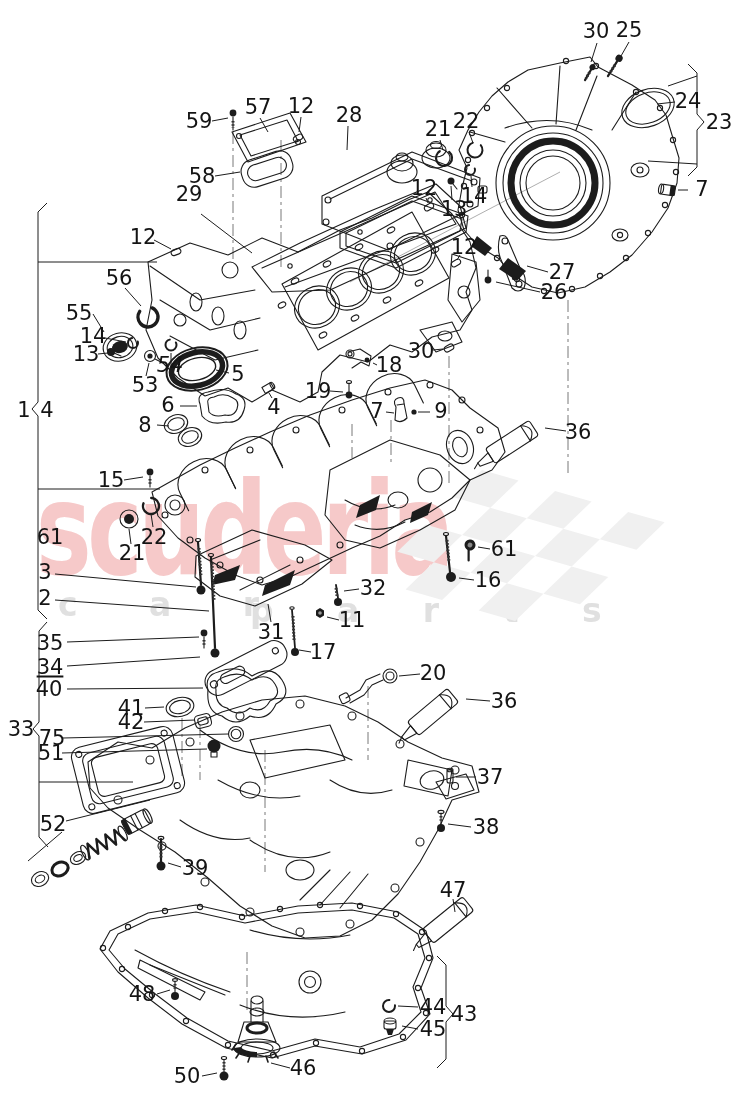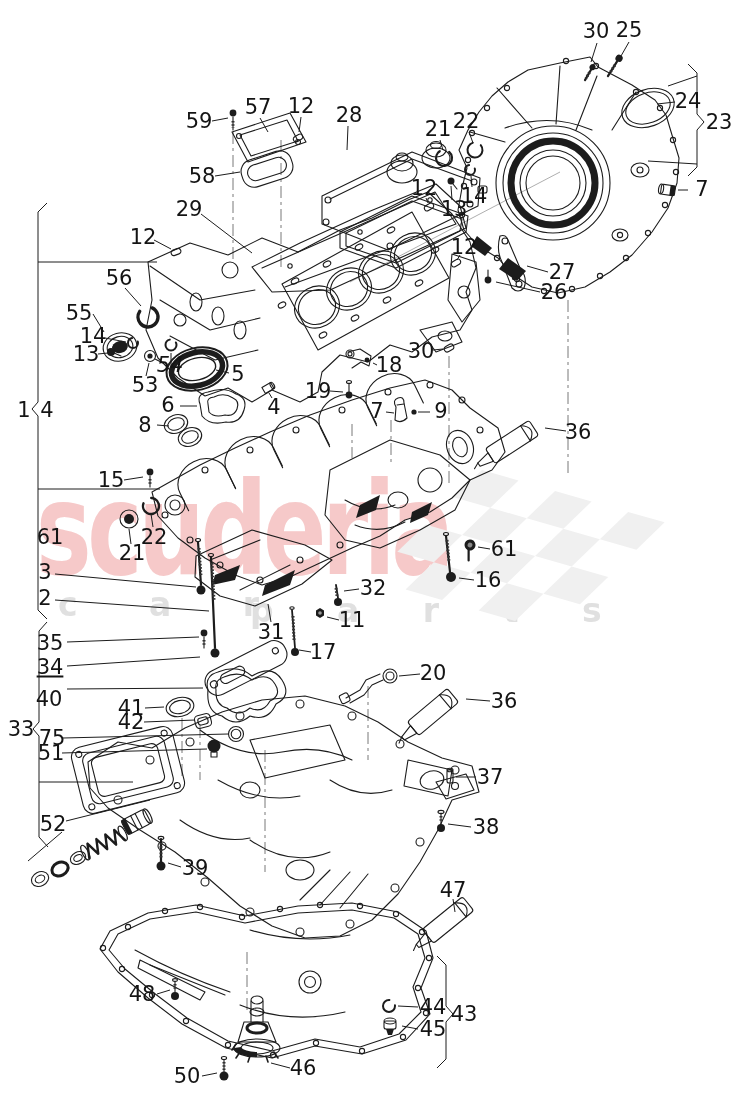--- a/index.html
+++ b/index.html
@@ -691,21 +691,21 @@
     <div class="callout" style="left: 454px; top: 209px;">13</div>
     <div class="callout" style="left: 424px; top: 188px;">12</div>
     <div class="callout" style="left: 464px; top: 247px;">12</div>
     <div class="callout" style="left: 562px; top: 272px;">27</div>
     <div class="callout" style="left: 554px; top: 292px;">26</div>
     <div class="callout" style="left: 199px; top: 121px;">59</div>
     <div class="callout" style="left: 258px; top: 107px;">57</div>
     <div class="callout" style="left: 301px; top: 106px;">12</div>
     <div class="callout" style="left: 349px; top: 115px;">28</div>
     <div class="callout" style="left: 202px; top: 176px;">58</div>
-    <div class="callout" style="left: 189px; top: 209px;">29</div>
+    <div class="callout" style="left: 189px; top: 194px;">29</div>
     <div class="callout" style="left: 143px; top: 237px;">12</div>
     <div class="callout" style="left: 119px; top: 278px;">56</div>
     <div class="callout" style="left: 79px; top: 313px;">55</div>
     <div class="callout" style="left: 93px; top: 336px;">14</div>
     <div class="callout" style="left: 86px; top: 354px;">13</div>
     <div class="callout" style="left: 145px; top: 385px;">53</div>
     <div class="callout" style="left: 170px; top: 365px; font-style: italic;">54</div>
     <div class="callout" style="left: 238px; top: 374px;">5</div>
     <div class="callout" style="left: 168px; top: 405px;">6</div>
     <div class="callout" style="left: 274px; top: 407px;">4</div>
@@ -725,21 +725,21 @@
     <div class="callout" style="left: 318px; top: 391px;">19</div>
     <div class="callout" style="left: 578px; top: 432px;">36</div>
     <div class="callout" style="left: 271px; top: 632px;">31</div>
     <div class="callout" style="left: 373px; top: 588px;">32</div>
     <div class="callout" style="left: 352px; top: 620px;">11</div>
     <div class="callout" style="left: 323px; top: 652px;">17</div>
     <div class="callout" style="left: 504px; top: 549px;">61</div>
     <div class="callout" style="left: 488px; top: 580px;">16</div>
     <div class="callout" style="left: 50px; top: 643px;">35</div>
     <div class="callout" style="left: 50px; top: 667px; text-decoration: underline;">34</div>
-    <div class="callout" style="left: 49px; top: 689px; margin-top: 10px;">40</div>
+    <div class="callout" style="left: 49px; top: 689px;">40</div>
     <div class="callout" style="left: 131px; top: 708px;">41</div>
     <div class="callout" style="left: 131px; top: 722px;">42</div>
     <div class="callout" style="left: 52px; top: 738px;">75</div>
     <div class="callout" style="left: 51px; top: 753px;">51</div>
     <div class="callout" style="left: 21px; top: 729px;">33</div>
     <div class="callout" style="left: 433px; top: 673px;">20</div>
     <div class="callout" style="left: 504px; top: 701px;">36</div>
     <div class="callout" style="left: 490px; top: 777px;">37</div>
     <div class="callout" style="left: 486px; top: 827px;">38</div>
     <div class="callout" style="left: 53px; top: 824px;">52</div>

